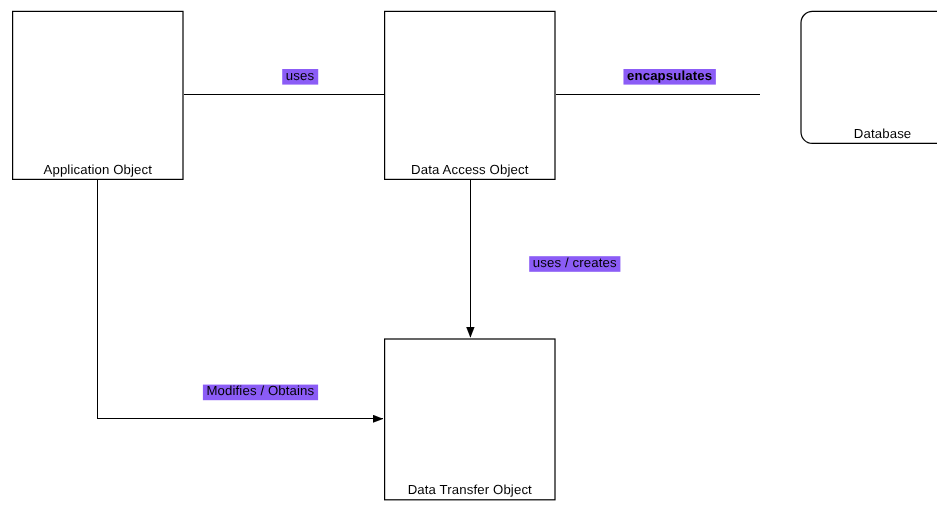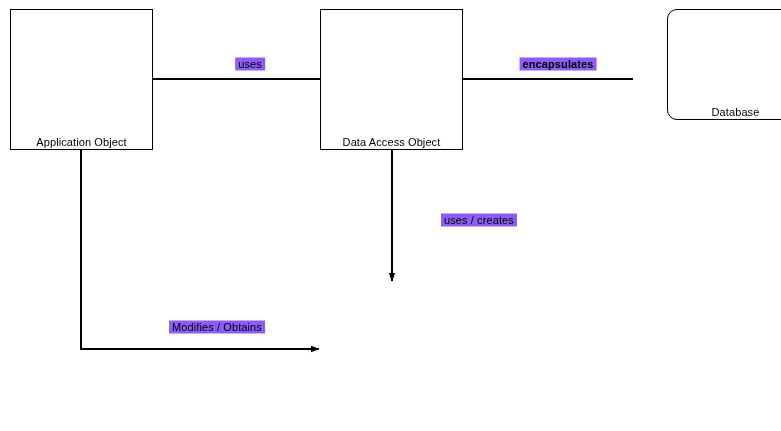--- a/index.html
+++ b/index.html
@@ -86,20 +86,23 @@
   </div>
 
   <div class="node-box" style="left:320px; top:9px; width:143px; height:141px;">
     <span class="node-label">Data Access Object</span>
   </div>
 
   <div class="node-box" style="left:667px; top:9px; width:137px; height:111px;border-radius:10px;">
     <span class="node-label">Database</span>
   </div>
 
+  <div class="node-box" style="left:320px; top:282px; width:143px; height:135px;">
+    <span class="node-label">Data Transfer Object</span>
+  </div>
 
   <div class="edge-label el-center" style="left:250px; top:64px;">uses</div>
 
   <div class="edge-label el-center" style="left:558px; top:64px;font-weight:bold;">encapsulates</div>
 
   <div class="edge-label el-left" style="left:393px; top:220px;">uses / creates</div>
 
   <div class="edge-label el-center" style="left:190px; top:327px;margin-left:27px;">Modifies / Obtains</div>
 
 </div>

